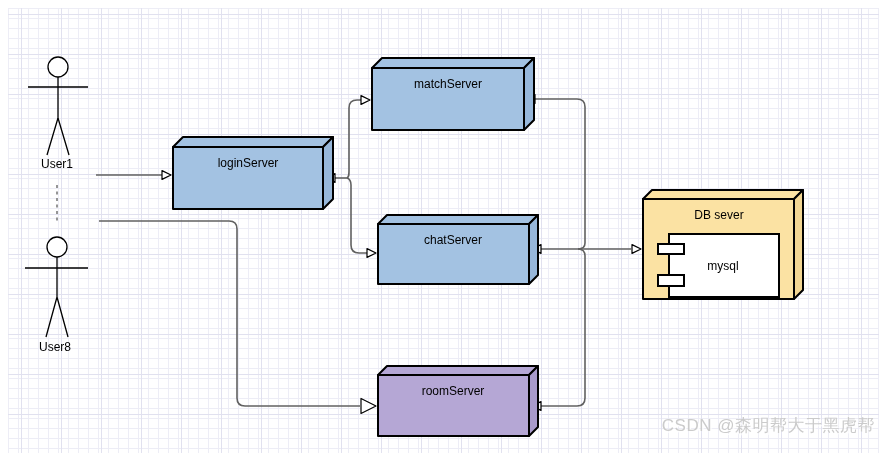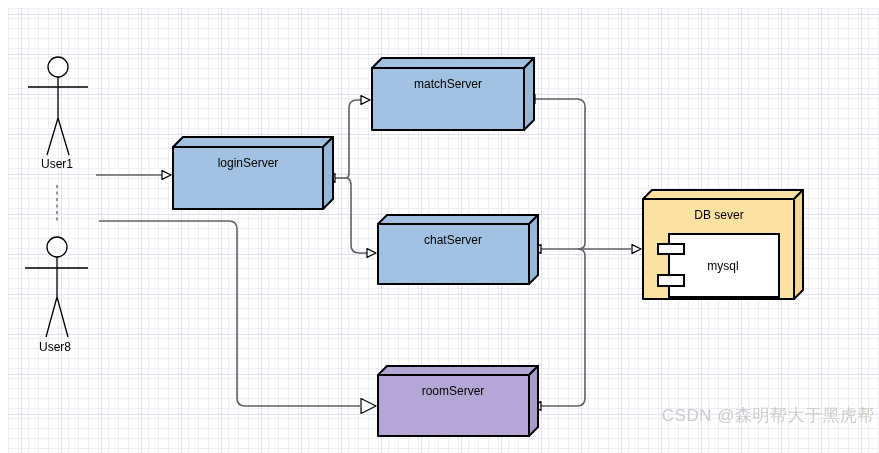--- a/index.html
+++ b/index.html
@@ -27,21 +27,21 @@
     text-anchor:middle;dominant-baseline:middle;
   }
   .edge{fill:none;stroke:#616161;stroke-width:1.6;stroke-linejoin:round;}
   .edge-dashed{fill:none;stroke:#8a8a8a;stroke-width:1.8;stroke-dasharray:3 3.5;}
   .arrowhead{fill:#ffffff;stroke:#000000;stroke-width:1.2;stroke-linejoin:round;}
   .cube{stroke:#000000;stroke-width:2;stroke-linejoin:round;}
   .actor{stroke:#000000;stroke-width:1.3;fill:none;}
   .actor-head{fill:#ffffff;}
   .comp{fill:#ffffff;stroke:#000000;stroke-width:2;}
   .watermark{
-    position:absolute;right:4px;top:404px;
+    position:absolute;right:4px;top:414px;
     font-size:17px;letter-spacing:0.5px;
     color:#cbcbcb;
     text-shadow:1.5px 1.5px 1px #ffffff;
     white-space:nowrap;
   }
 </style>
 </head>
 <body>
 
 <div class="canvas">

